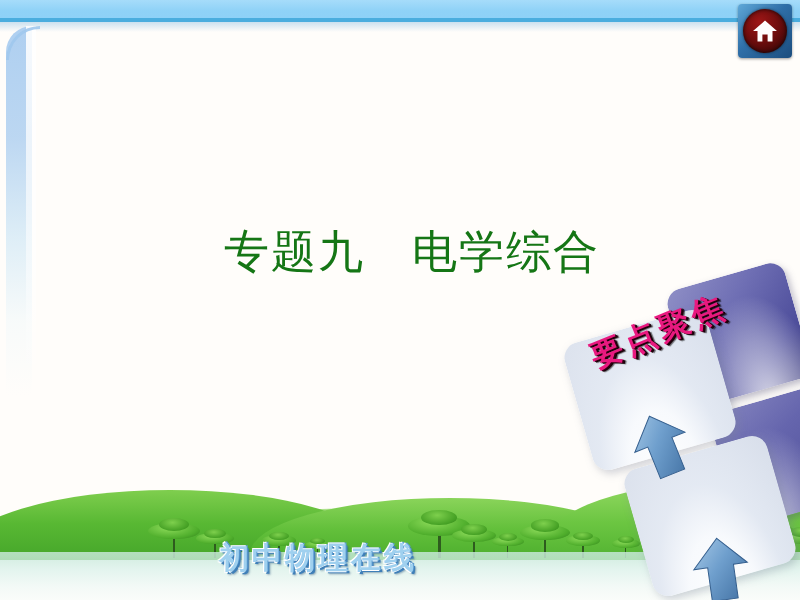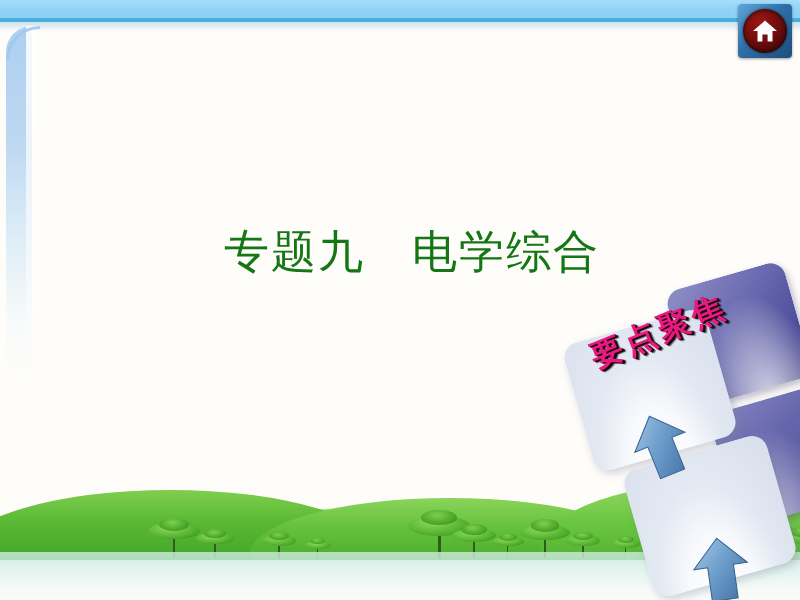--- a/index.html
+++ b/index.html
@@ -403,20 +403,21 @@
           <div class="canopy2" style="width: 29.9px; height: 13px; left: 10.92px; bottom: 27.3px;"></div>
         </div>
         <div class="tree" style="left: 782px; bottom: 42px; width: 40px; height: 30px;">
           <div class="canopy" style="width: 40px; height: 12.4px; bottom: 14.4px;"></div>
           <div class="canopy2" style="width: 23px; height: 10px; left: 8.4px; bottom: 21px;"></div>
         </div>
       </div>
     <div class="water"></div>
   </div>
 
+  <div class="watermark">初中物理在线</div>
 
   <div class="cards">
     <div class="card card-purple-1"></div>
     <div class="card card-purple-2"></div>
     <div class="card card-white-1"></div>
     <div class="card card-white-2"></div>
 
     <div class="arrow arrow-1">
       <svg viewBox="0 0 58 66">
         <defs>

